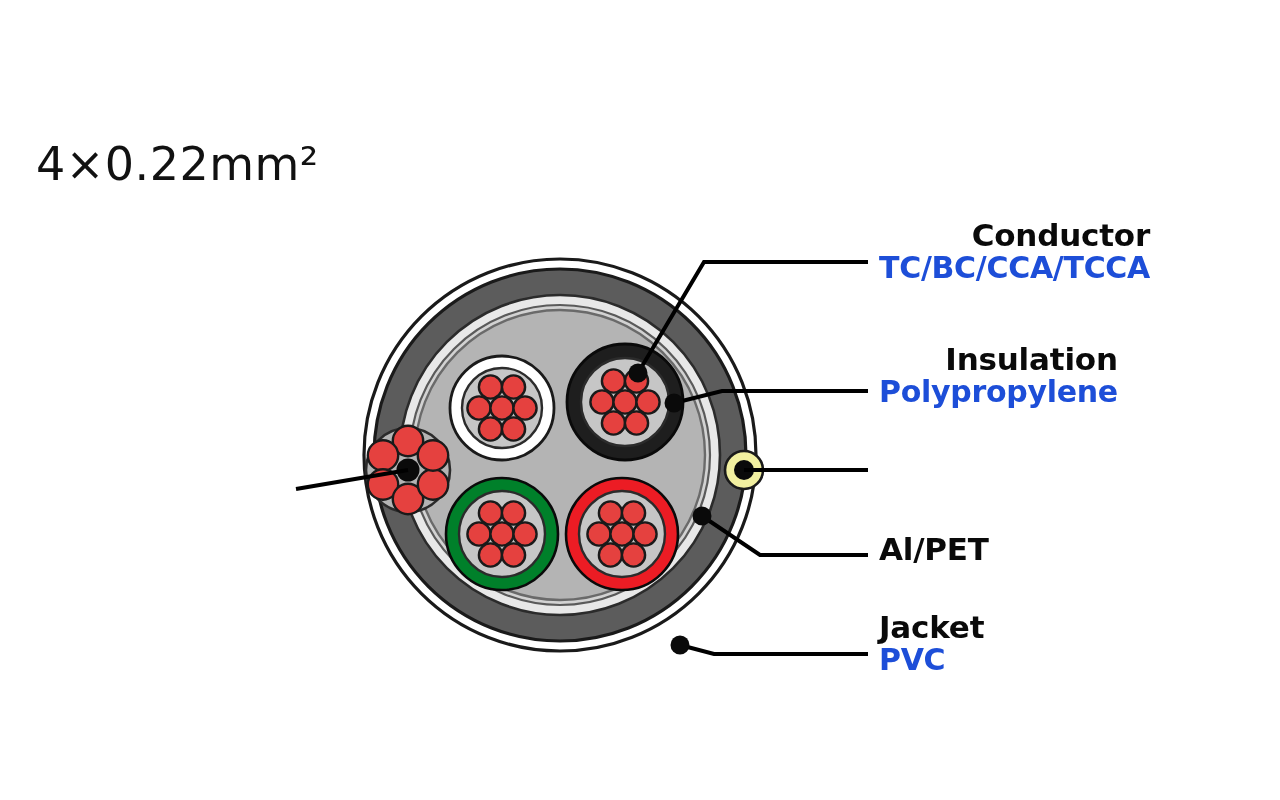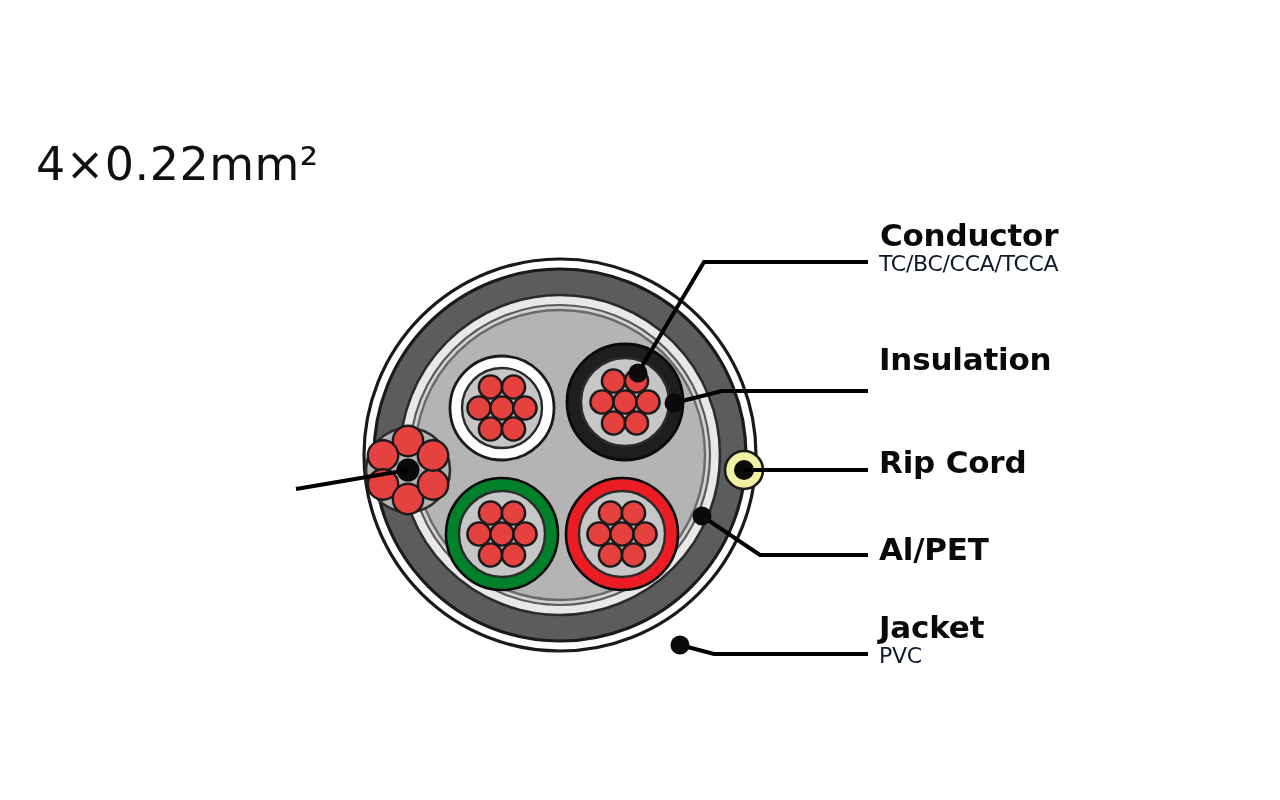--- a/index.html
+++ b/index.html
@@ -48,23 +48,23 @@
     font-family: "DejaVu Sans", sans-serif;
     font-size: 31px;
     font-weight: 700;
     color: #0a0a0a;
     line-height: 1.06;
     letter-spacing: -0.2px;
     text-align: right;
   }
   .callout .sub {
     font-family: "DejaVu Sans", sans-serif;
-    font-size: 22px;
-    font-weight: 400;
-    color: #0f172a;
+    font-size: 30px;
+    font-weight: 700;
+    color: #1d4ed8;
     line-height: 1.08;
     letter-spacing: -0.3px;
   }
   #lbl-conductor { left: 879px; top: 219px; }
   #lbl-insulation { left: 879px; top: 343px; }
   #lbl-ripcord   { left: 879px; top: 446px; }
   #lbl-alpet     { left: 879px; top: 533px; }
   #lbl-jacket    { left: 879px; top: 611px; }
   #lbl-drain {
     left: 34px;
@@ -179,25 +179,23 @@
 
   <div class="spec-title">4×0.22mm²</div>
 
   <div class="callout" id="lbl-conductor">
     <div class="hd">Conductor</div>
     <div class="sub">TC/BC/CCA/TCCA</div>
   </div>
 
   <div class="callout" id="lbl-insulation">
     <div class="hd">Insulation</div>
-  </div>
-
-  <div class="callout" id="lbl-ripcord">
-    <div class="hd">Rip Cord</div>
-  </div>
+    <div class="sub">Polypropylene</div>
+  </div>
+
 
   <div class="callout" id="lbl-alpet">
     <div class="hd">Al/PET</div>
   </div>
 
   <div class="callout" id="lbl-jacket">
     <div class="hd">Jacket</div>
     <div class="sub">PVC</div>
   </div>
 

